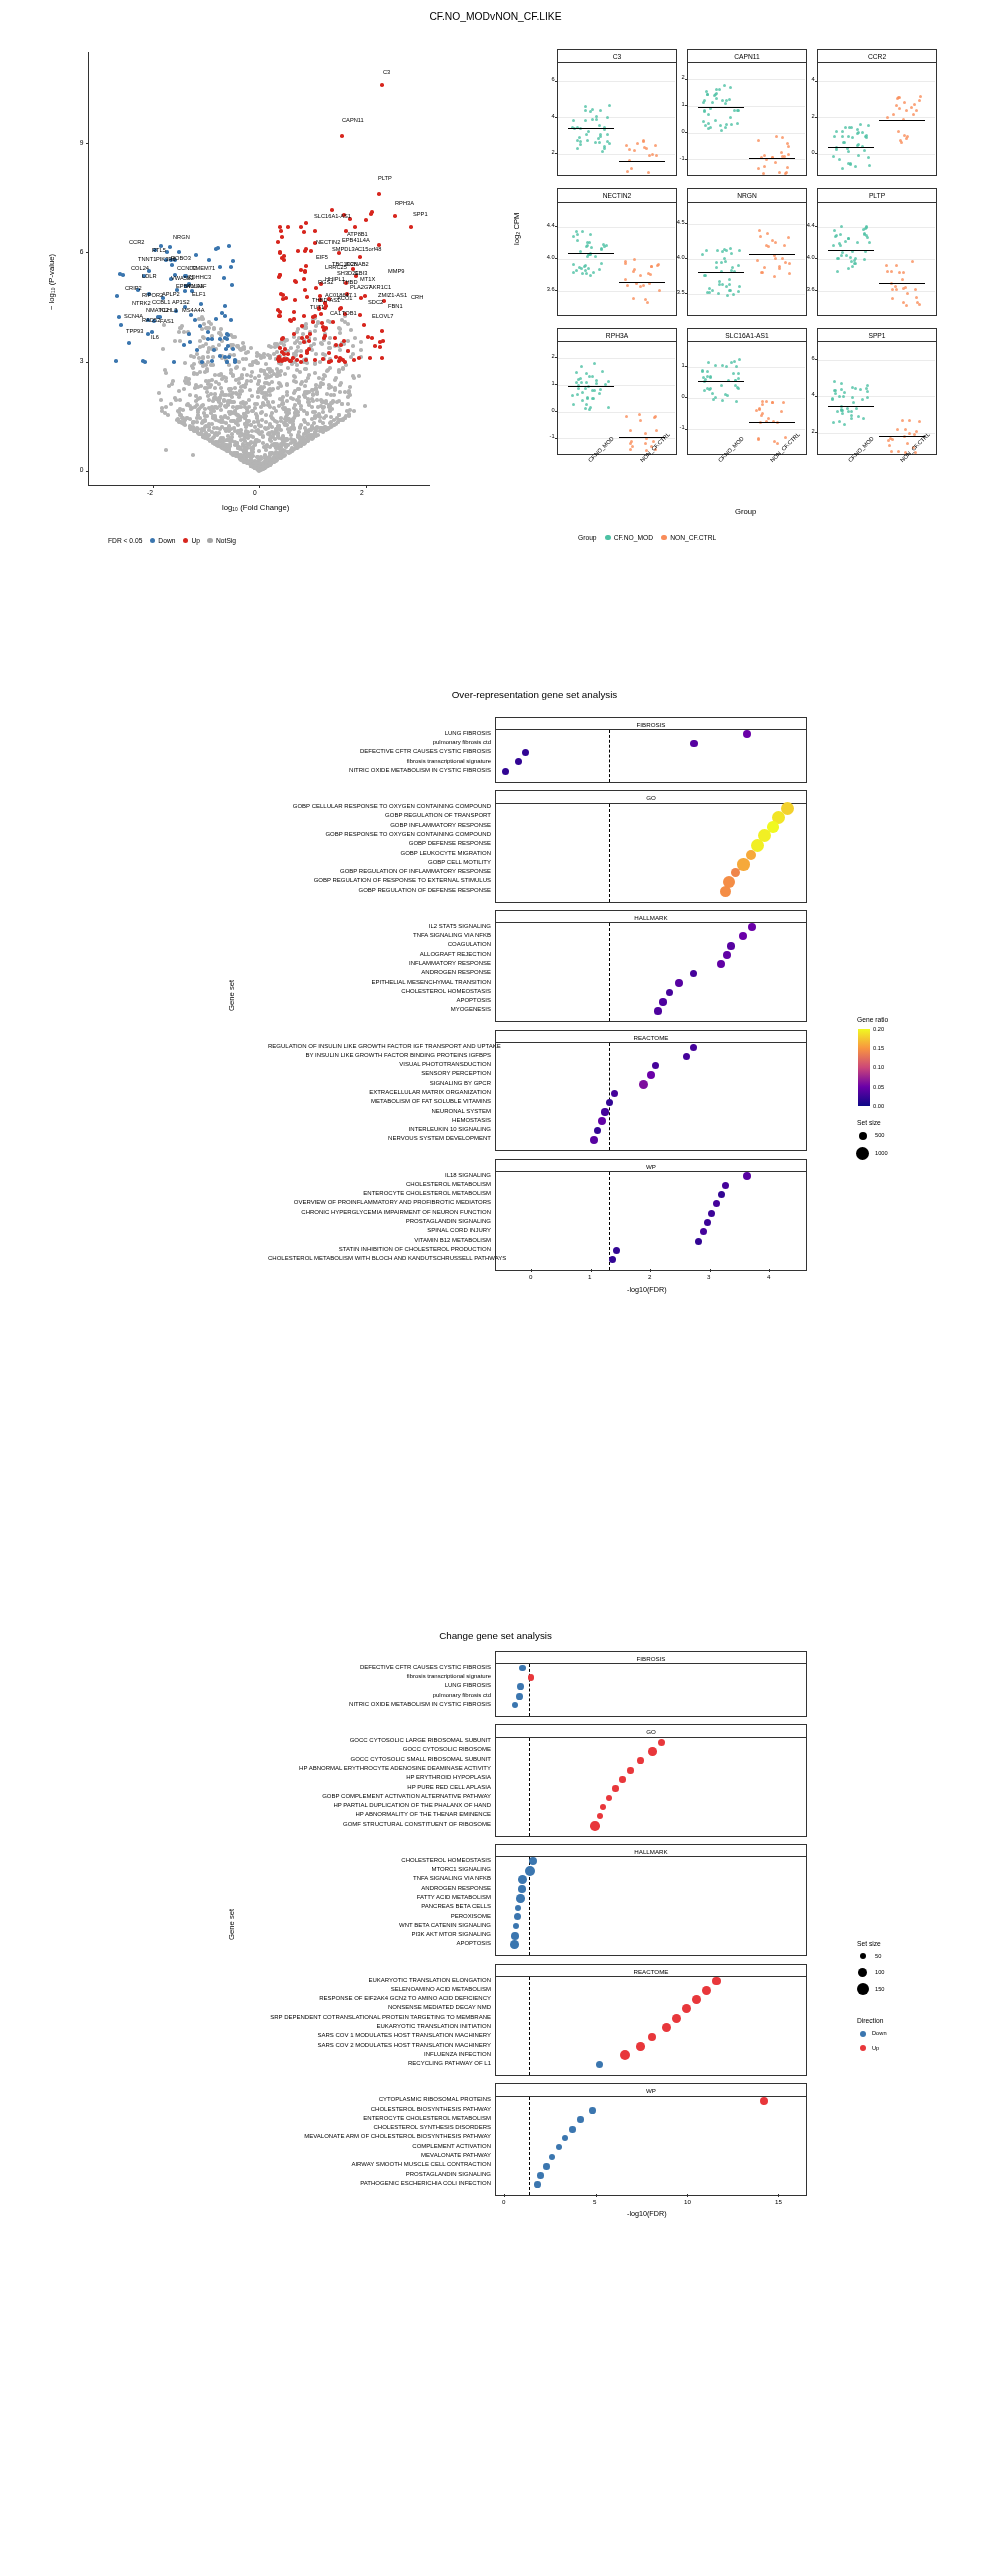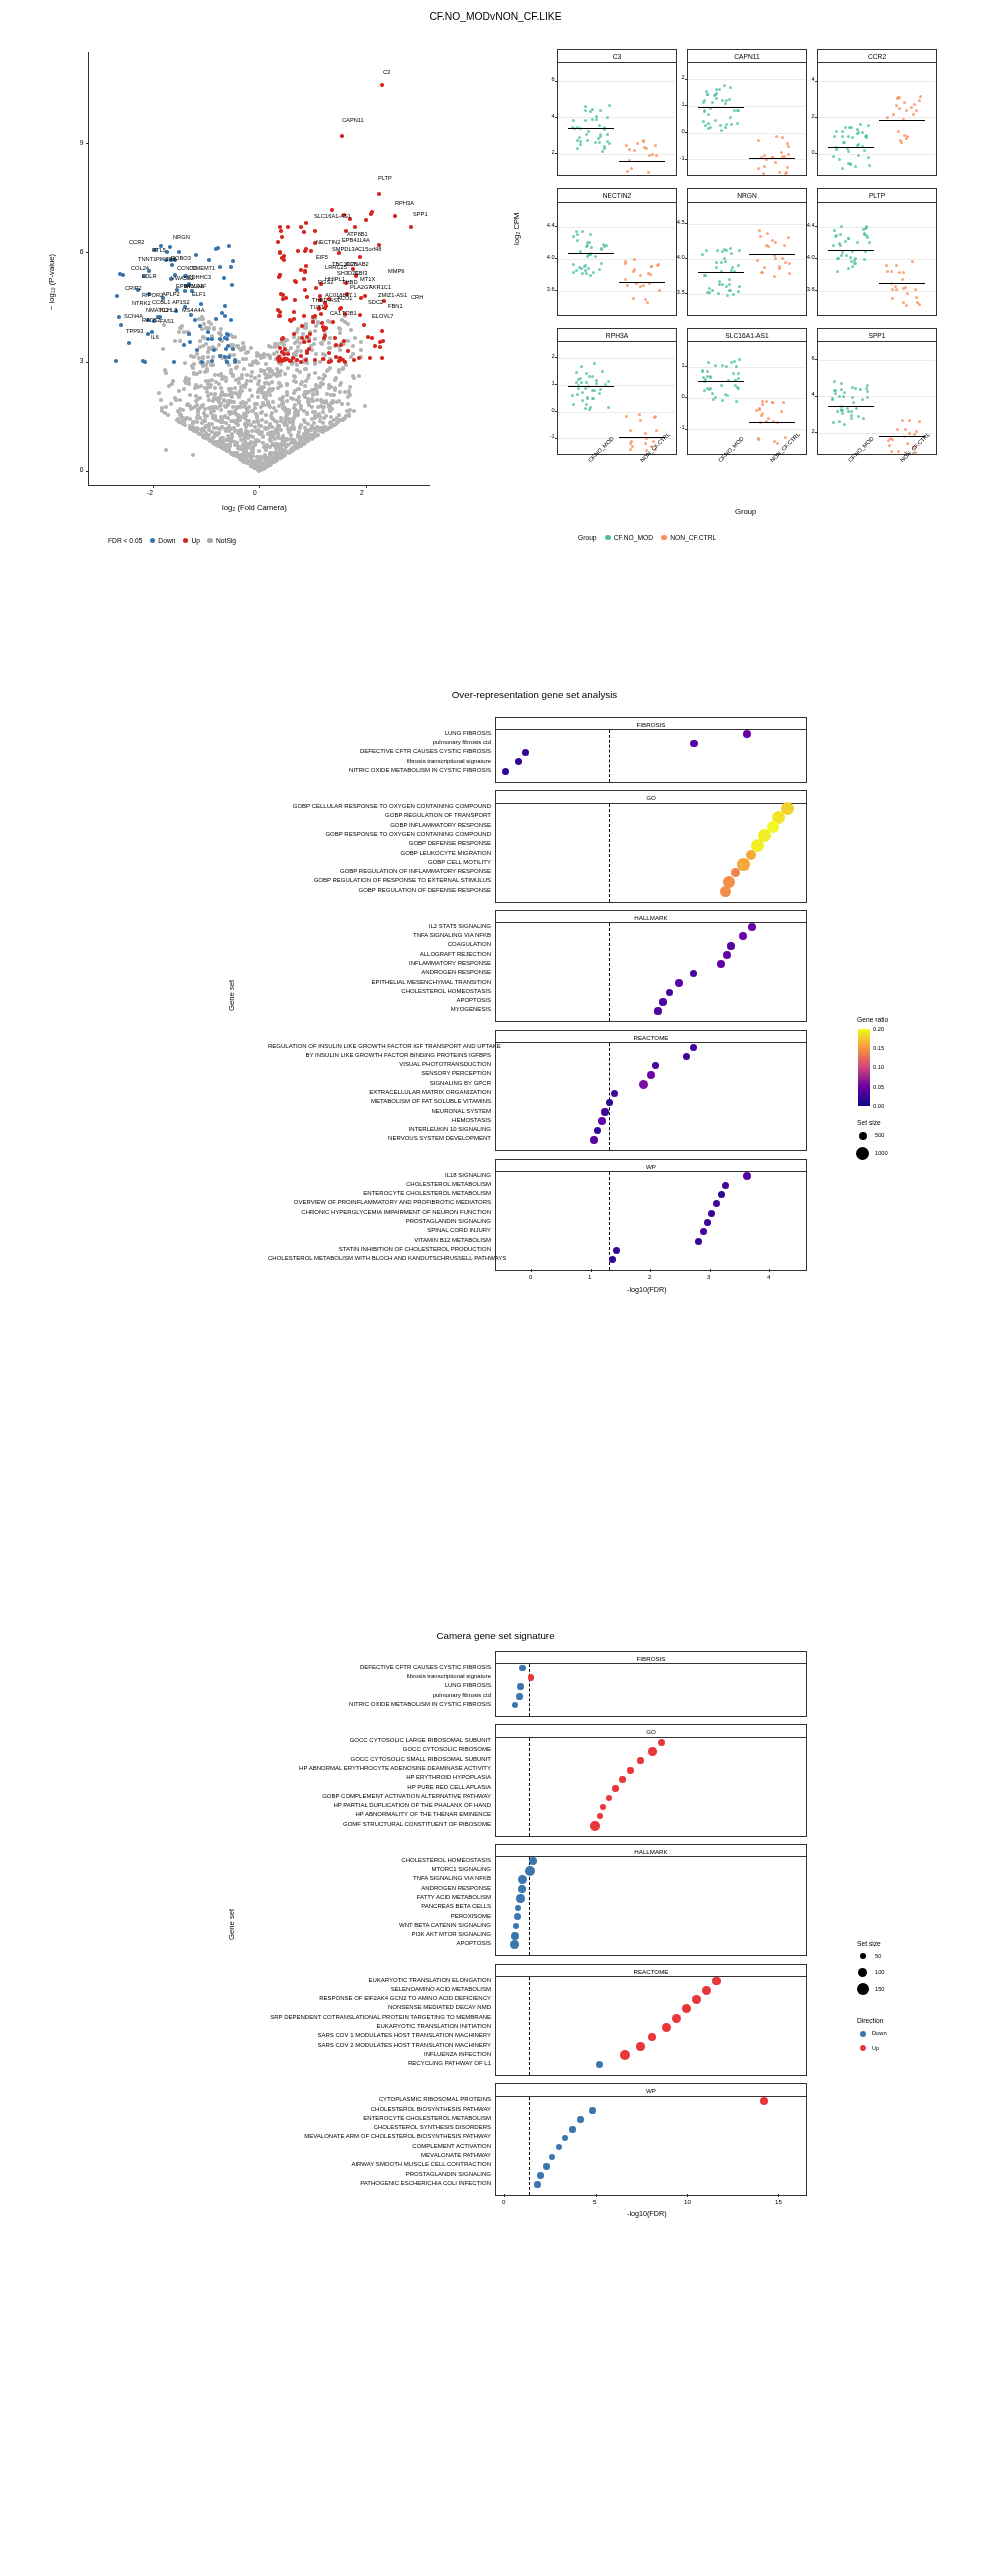--- a/index.html
+++ b/index.html
@@ -1690,21 +1690,21 @@
           <div class="tick" style="left:-2.6px;top:200px;width:2.6px;height:0.5px;"></div>
           <div class="tick" style="left:-2.6px;top:91px;width:2.6px;height:0.5px;"></div>
         </div>
         <div class="lbl" style="left:147px;top:489px;font-size:6.7px;">-2</div>
         <div class="lbl" style="left:253px;top:489px;font-size:6.7px;">0</div>
         <div class="lbl" style="left:360px;top:489px;font-size:6.7px;">2</div>
         <div class="lbl-r" style="left:66px;top:466px;width:17.5px;">0</div>
         <div class="lbl-r" style="left:66px;top:357px;width:17.5px;">3</div>
         <div class="lbl-r" style="left:66px;top:248px;width:17.5px;">6</div>
         <div class="lbl-r" style="left:66px;top:139px;width:17.5px;">9</div>
-        <div class="lbl" style="left:222px;top:503px;font-size:7.7px;">log₂ (Fold Camera)</div>
+        <div class="lbl" style="left:222px;top:503px;font-size:7.7px;">log₁₀ (Fold Change)</div>
         <div style="position:absolute;left:47px;top:310px;font-size:7.7px;transform:rotate(-90deg);transform-origin:left top;white-space:nowrap;">− log₁₀ (P-value)</div>
         <div class="volc-lab" style="left:383px;top:69px;">C3</div>
         <div class="volc-lab" style="left:342px;top:117px;">CAPN11</div>
         <div class="volc-lab" style="left:378px;top:175px;">PLTP</div>
         <div class="volc-lab" style="left:395px;top:200px;">RPH3A</div>
         <div class="volc-lab" style="left:413px;top:211px;">SPP1</div>
         <div class="volc-lab" style="left:314px;top:213px;">SLC16A1-AS1</div>
         <div class="volc-lab" style="left:347px;top:231px;">ATP8B1</div>
         <div class="volc-lab" style="left:316px;top:239px;">NECTIN2</div>
         <div class="volc-lab" style="left:332px;top:246px;">SMPDL3A</div>
@@ -2597,21 +2597,21 @@
         <div class="tickm" style="left:873px;top:417px;">0.00</div>
         <div class="legend-title" style="left:857px;top:433px;">Set size</div>
         <div class="dp-dot" style="left:859px;top:446px;width:8.3px;height:8.3px;background:#000;"></div>
         <div class="tickm" style="left:875px;top:446px;">500</div>
         <div class="dp-dot" style="left:856px;top:461px;width:13.4px;height:13.4px;background:#000;"></div>
         <div class="tickm" style="left:875px;top:464px;">1000</div>
       </div>
   </div>
 
   <div class="panel" style="left:0;top:1620px;width:991px;height:955px;">
-    <div class="sec-title" style="top:10.3px;">Camera gene set signature</div>
+    <div class="sec-title" style="top:10.3px;">Change gene set analysis</div>
     <div id="camera">
         <div class="facet-strip" style="left:495px;top:31px;width:310px;height:12.4px;font-size:6.2px;">FIBROSIS</div>
         <div class="facet-box" style="left:495px;top:43px;width:310px;height:52px;">
           <div class="dashed" style="left:33px;top:0;height:52px;"></div>
           <div class="dp-dot" style="left:23px;top:0.8px;width:6.7px;height:6.7px;background:#3B76AF;"></div>
           <div class="dp-dot" style="left:32px;top:10.3px;width:6.3px;height:6.3px;background:#E8373B;"></div>
           <div class="dp-dot" style="left:21px;top:19.3px;width:6.7px;height:6.7px;background:#3B76AF;"></div>
           <div class="dp-dot" style="left:20.3px;top:29px;width:6.7px;height:6.7px;background:#3B76AF;"></div>
           <div class="dp-dot" style="left:16px;top:38px;width:6px;height:6px;background:#3B76AF;"></div>
         </div>

